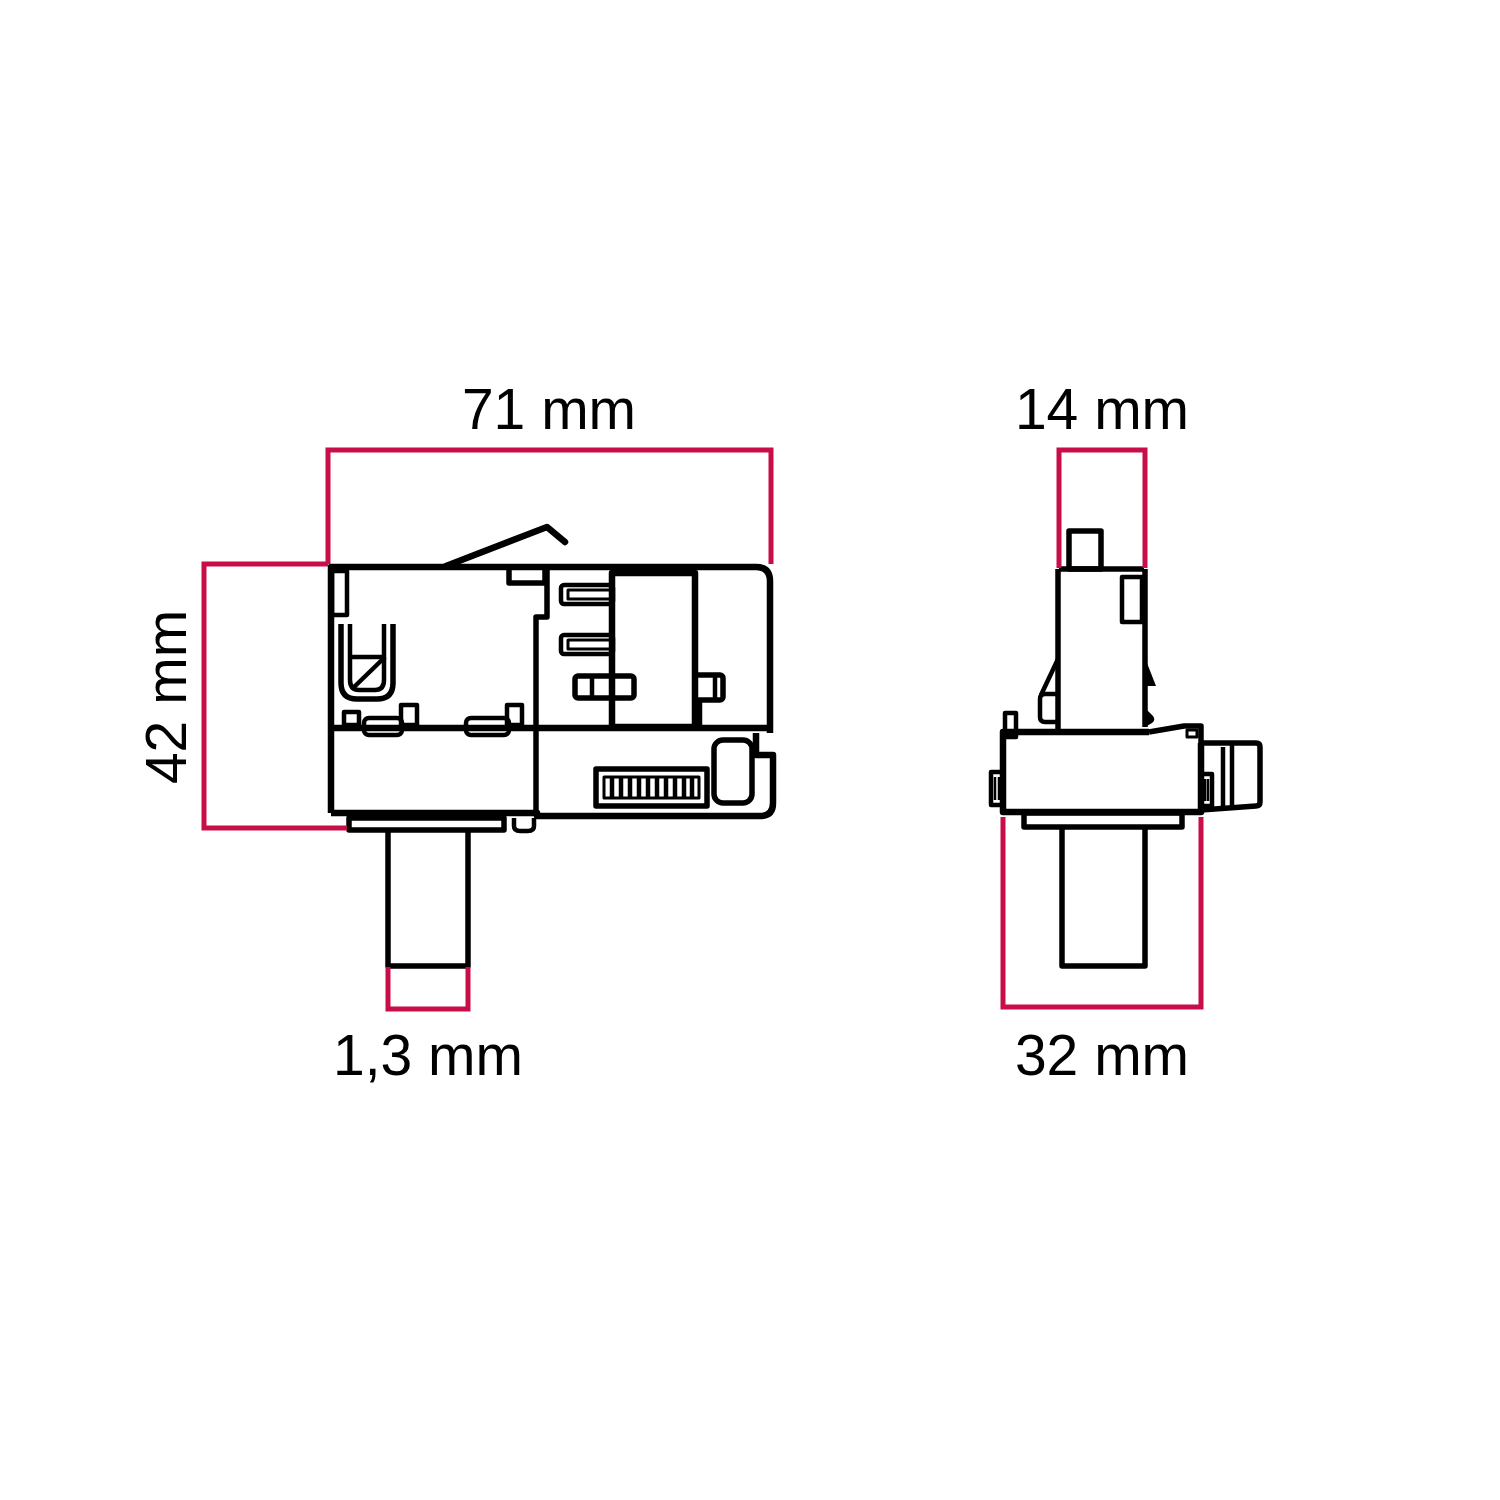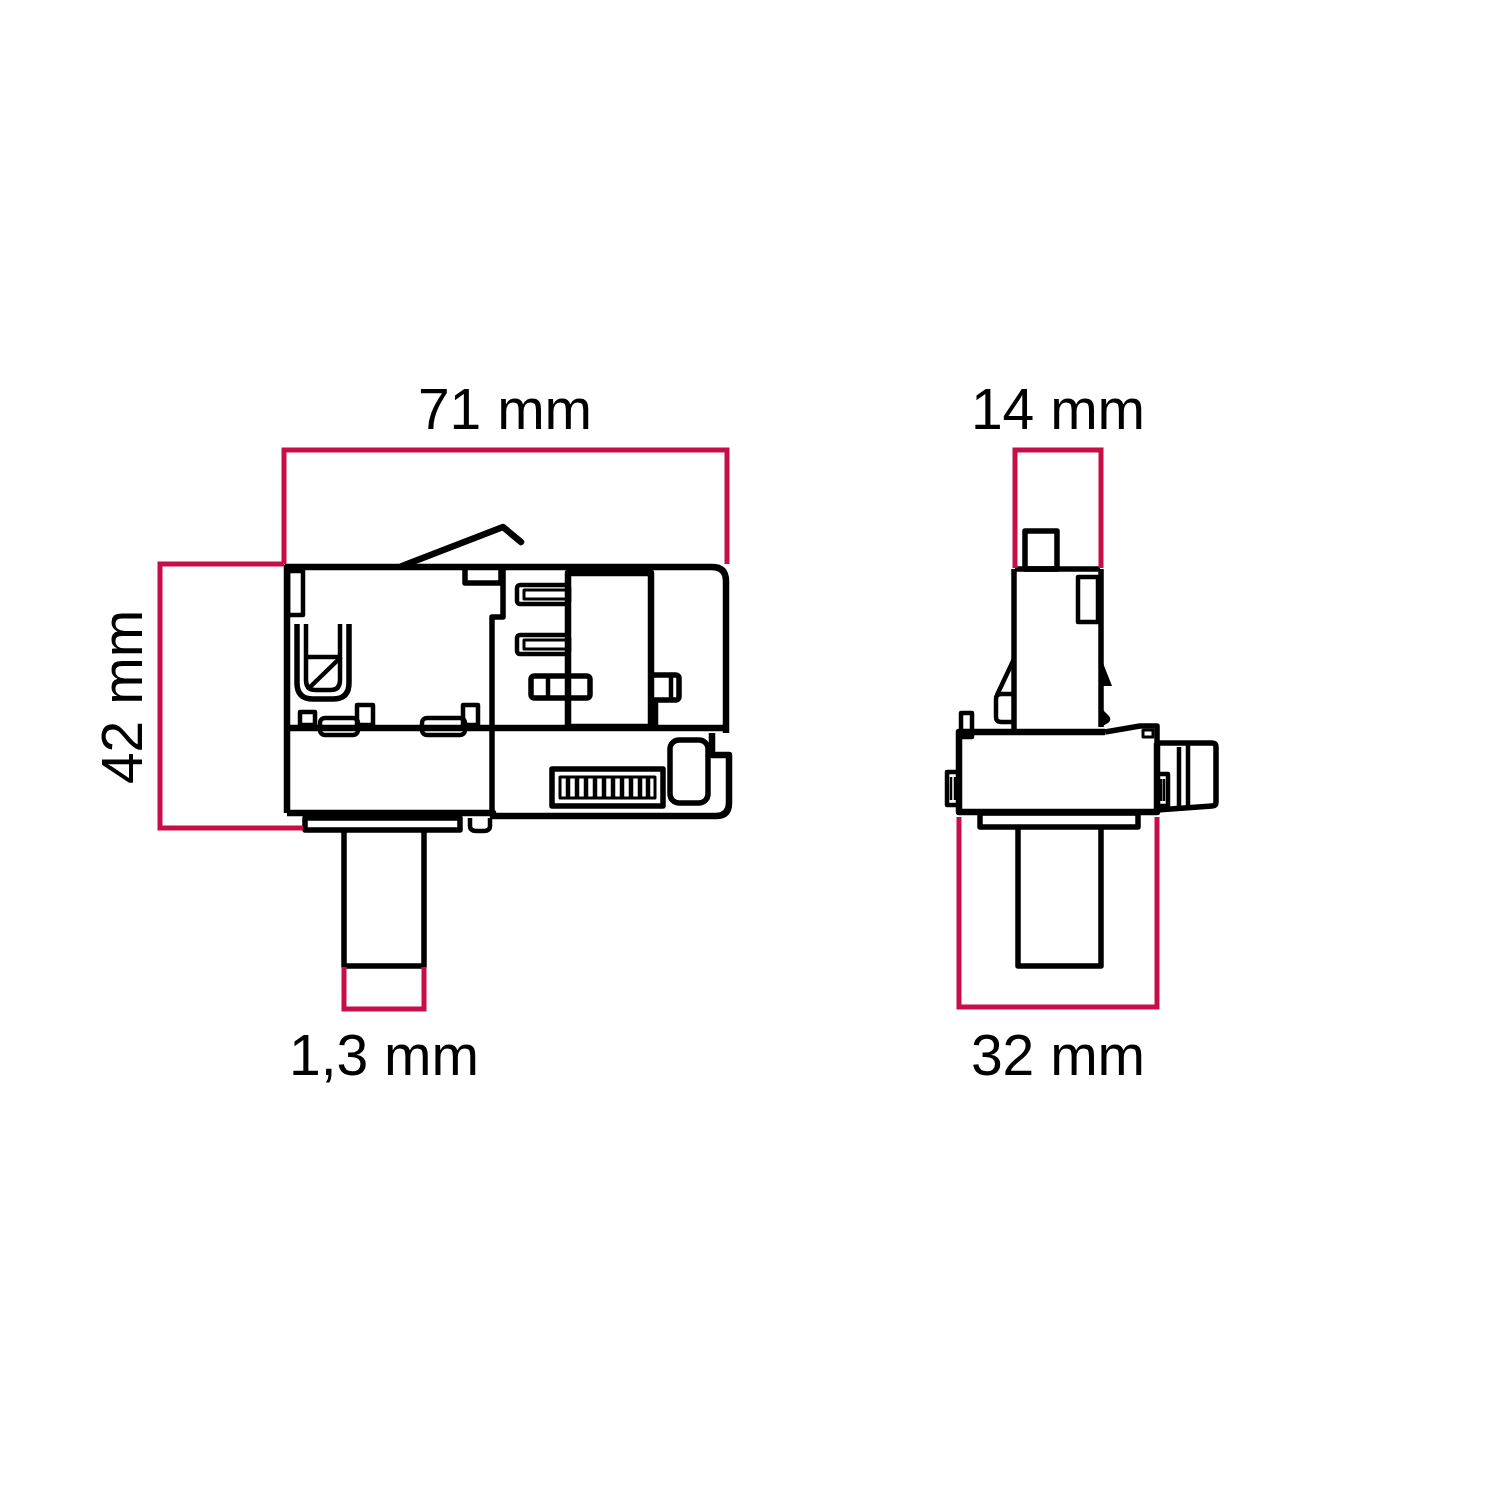--- a/index.html
+++ b/index.html
@@ -6,20 +6,21 @@
     --line-color:#000000;
     --dim-color:#c80e48;
     --bg-color:#ffffff;
   }
   html,body{margin:0;padding:0;background:var(--bg-color);}
   .stage{
     position:relative;
     width:1220px;height:1500px;
     background:var(--bg-color);
     overflow:hidden;
+    padding-left:44px;
   }
   svg{display:block;}
   .k{stroke:var(--line-color);fill:none;stroke-linejoin:round;}
   .kf{fill:var(--line-color);stroke:none;}
   .r{stroke:var(--dim-color);fill:none;stroke-linejoin:miter;stroke-width:5;}
   .w2{stroke-width:2.5;}
   .w3{stroke-width:3;}
   .w4{stroke-width:4.5;}
   .w5{stroke-width:5.5;}
   .w6{stroke-width:6.5;}

